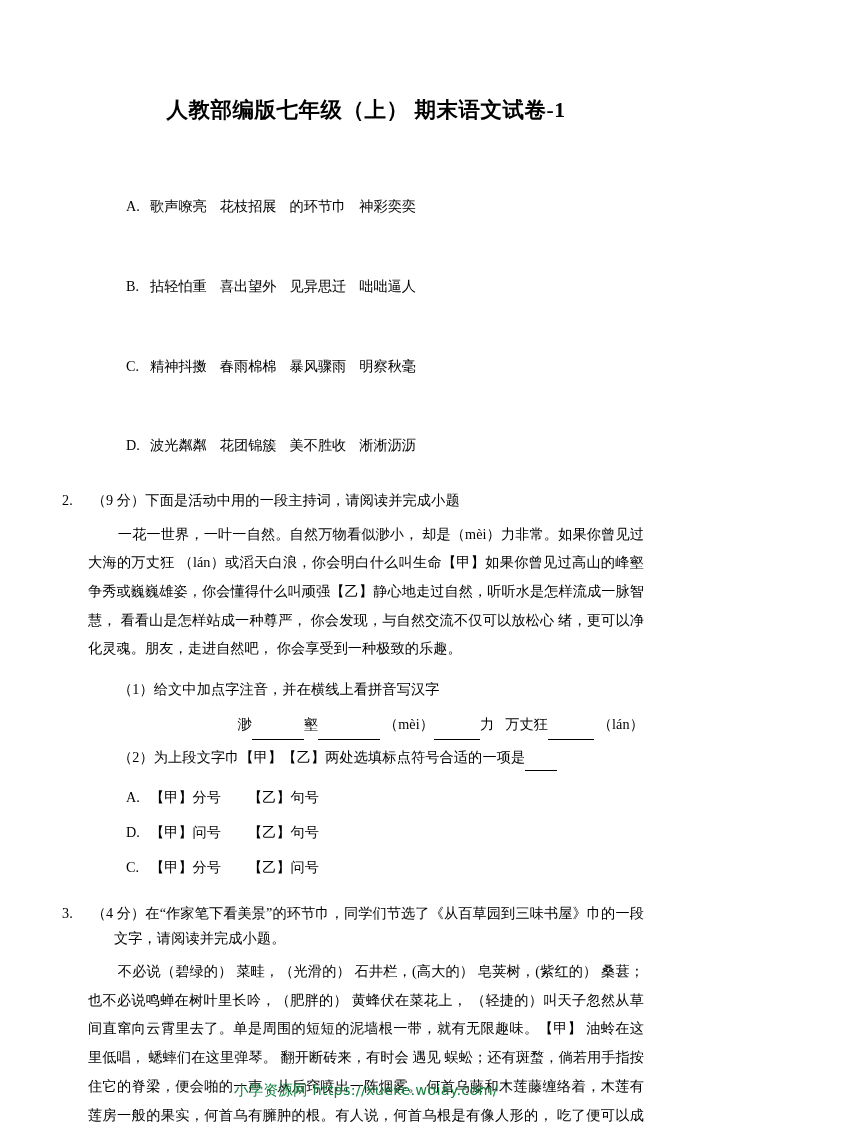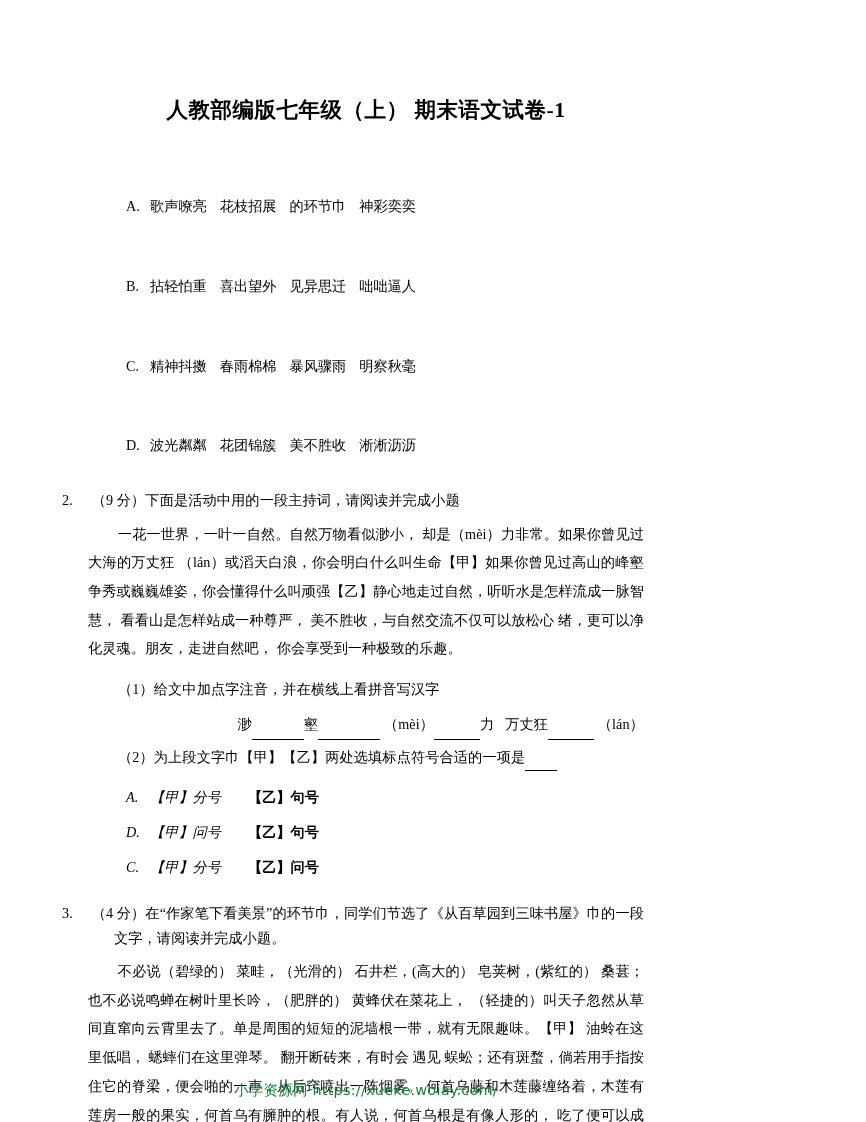--- a/index.html
+++ b/index.html
@@ -88,22 +88,22 @@
   .opt-seg { display: inline-block; margin-top: 48px; }
   .opt-seg + .opt-seg { margin-left: 13px; }
 
   
   .opts-wide { margin-top: 9px; padding-left: 38px; }
   .opt-row-wide {
     font-size: 14.2px;
     line-height: 2.45;
     white-space: nowrap;
   }
-  .opt-row-wide .col-a { display: inline-block; width: 122px; font-style: italic; }
-  .opt-row-wide .col-b { display: inline-block; font-weight: bold; }
+  .opt-row-wide .col-a { display: inline-block; width: 122px; }
+  .opt-row-wide .col-b { display: inline-block; }
 
   
   .blank-line {
     font-size: 14.2px;
     line-height: 2.0;
     padding-left: 0;
     margin-top: 8px;
     letter-spacing: 0.1px;
     text-align: right;
   }
@@ -150,21 +150,21 @@
       </div>
     </div>
   </div>
 
   <div class="q-block" style="margin-top:26px;">
     <div class="q-stem">
       <span class="qnum">2.</span>
       <span>（9 分）下面是活动中用的一段主持词，请阅读并完成小题</span>
     </div>
 
-    <p class="passage">一花一世界，一叶一自然。自然万物看似渺小， 却是（mèi）力非常。如果你曾见过大海的万丈狂 （lán）或滔天白浪，你会明白什么叫生命【甲】如果你曾见过高山的峰壑争秀或巍巍雄姿，你会懂得什么叫顽强【乙】静心地走过自然，听听水是怎样流成一脉智慧， 看看山是怎样站成一种尊严， 美不胜收，与自然交流不仅可以放松心 绪，更可以净化灵魂。朋友，走进自然吧， 你会享受到一种极致的乐趣。</p>
+    <p class="passage">一花一世界，一叶一自然。自然万物看似渺小， 却是（mèi）力非常。如果你曾见过大海的万丈狂 （lán）或滔天白浪，你会明白什么叫生命【甲】如果你曾见过高山的峰壑争秀或巍巍雄姿，你会懂得什么叫顽强【乙】静心地走过自然，听听水是怎样流成一脉智慧， 看看山是怎样站成一种尊严， 你会发现，与自然交流不仅可以放松心 绪，更可以净化灵魂。朋友，走进自然吧， 你会享受到一种极致的乐趣。</p>
 
     <div class="q-sub" style="padding-left:30px;">（1）给文中加点字注音，并在横线上看拼音写汉字</div>
 
     <div class="blank-line">
       <span>渺</span><span class="ul ul-sm">&nbsp;</span><span>壑</span><span class="ul ul-md">&nbsp;</span>
       <span>（mèi）</span><span class="ul ul-lg">&nbsp;</span><span>力</span>
       &nbsp;&nbsp;<span>万丈狂</span><span class="ul ul-lg">&nbsp;</span>
       <span>（lán）</span>
     </div>
 

